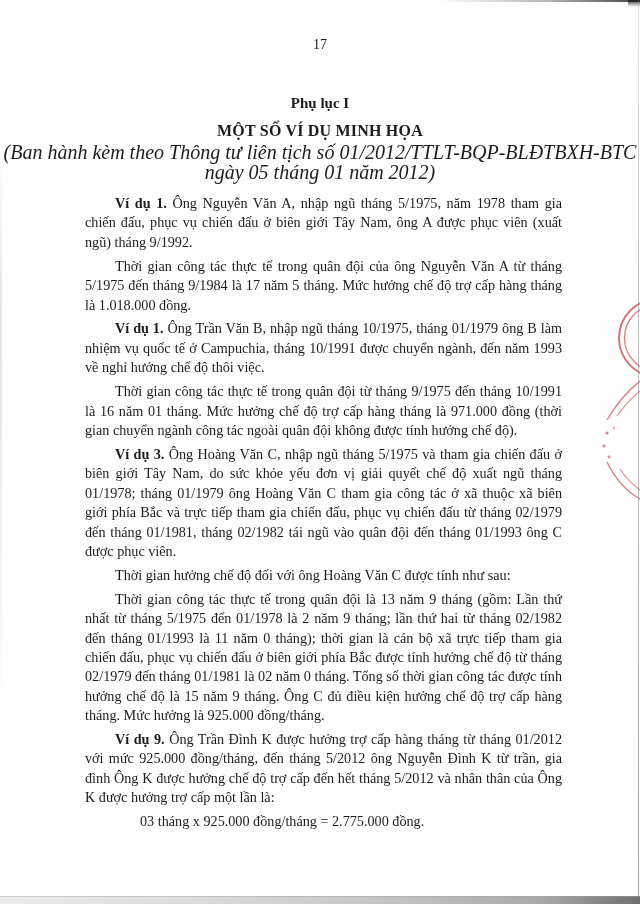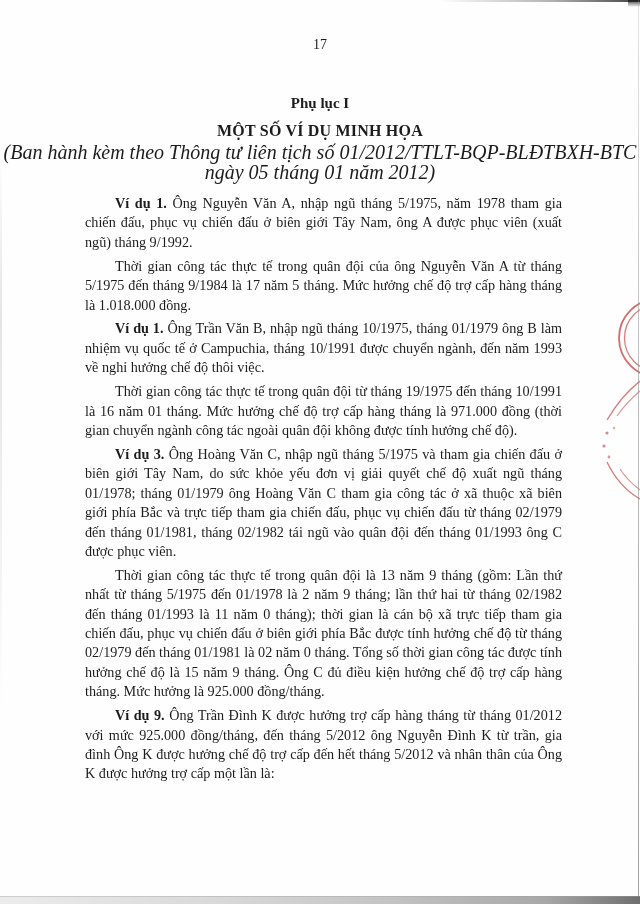--- a/index.html
+++ b/index.html
@@ -109,24 +109,26 @@
 
   <div class="doc-title">MỘT SỐ VÍ DỤ MINH HỌA</div>
 
   <div class="doc-subtitle first">(Ban hành kèm theo Thông tư liên tịch số 01/2012/TTLT-BQP-BLĐTBXH-BTC</div>
   <div class="doc-subtitle">ngày 05 tháng 01 năm 2012)</div>
 
   <div class="doc-body">
       <p class="para example"><b>Ví dụ 1. </b>Ông Nguyễn Văn A, nhập ngũ tháng 5/1975, năm 1978 tham gia chiến đấu, phục vụ chiến đấu ở biên giới Tây Nam, ông A được phục viên (xuất ngũ) tháng 9/1992.</p>
       <p class="para plain">Thời gian công tác thực tế trong quân đội của ông Nguyễn Văn A từ tháng 5/1975 đến tháng 9/1984 là 17 năm 5 tháng. Mức hưởng chế độ trợ cấp hàng tháng là 1.018.000 đồng.</p>
       <p class="para example"><b>Ví dụ 1. </b>Ông Trần Văn B, nhập ngũ tháng 10/1975, tháng 01/1979 ông B làm nhiệm vụ quốc tế ở Campuchia, tháng 10/1991 được chuyển ngành, đến năm 1993 về nghỉ hưởng chế độ thôi việc.</p>
-      <p class="para plain">Thời gian công tác thực tế trong quân đội từ tháng 19/1975 đến tháng 10/1991 là 16 năm 01 tháng. Mức hưởng chế độ trợ cấp hàng tháng là 971.000 đồng (thời gian chuyển ngành công tác ngoài quân đội không được tính hưởng chế độ).</p>
+      <p class="para plain">Thời gian công tác thực tế trong quân đội từ tháng 9/1975 đến tháng 10/1991 là 16 năm 01 tháng. Mức hưởng chế độ trợ cấp hàng tháng là 971.000 đồng (thời gian chuyển ngành công tác ngoài quân đội không được tính hưởng chế độ).</p>
       <p class="para example"><b>Ví dụ 3. </b>Ông Hoàng Văn C, nhập ngũ tháng 5/1975 và tham gia chiến đấu ở biên giới Tây Nam, do sức khỏe yếu đơn vị giải quyết chế độ xuất ngũ tháng 01/1978; tháng 01/1979 ông Hoàng Văn C tham gia công tác ở xã thuộc xã biên giới phía Bắc và trực tiếp tham gia chiến đấu, phục vụ chiến đấu từ tháng 02/1979 đến tháng 01/1981, tháng 02/1982 tái ngũ vào quân đội đến tháng 01/1993 ông C được phục viên.</p>
+      <p class="para plain">Thời gian hưởng chế độ đối với ông Hoàng Văn C được tính như sau:</p>
       <p class="para plain">Thời gian công tác thực tế trong quân đội là 13 năm 9 tháng (gồm: Lần thứ nhất từ tháng 5/1975 đến 01/1978 là 2 năm 9 tháng; lần thứ hai từ tháng 02/1982 đến tháng 01/1993 là 11 năm 0 tháng); thời gian là cán bộ xã trực tiếp tham gia chiến đấu, phục vụ chiến đấu ở biên giới phía Bắc được tính hưởng chế độ từ tháng 02/1979 đến tháng 01/1981 là 02 năm 0 tháng. Tổng số thời gian công tác được tính hưởng chế độ là 15 năm 9 tháng. Ông C đủ điều kiện hưởng chế độ trợ cấp hàng tháng. Mức hưởng là 925.000 đồng/tháng.</p>
       <p class="para example"><b>Ví dụ 9. </b>Ông Trần Đình K được hưởng trợ cấp hàng tháng từ tháng 01/2012 với mức 925.000 đồng/tháng, đến tháng 5/2012 ông Nguyễn Đình K từ trần, gia đình Ông K được hưởng chế độ trợ cấp đến hết tháng 5/2012 và nhân thân của Ông K được hưởng trợ cấp một lần là:</p>
+      <p class="para formula">03 tháng x 925.000 đồng/tháng = 2.775.000 đồng.</p>
     </div>
 
   <div class="stamp-wrap">
     <svg width="38" height="225" viewBox="602 288 38 225" xmlns="http://www.w3.org/2000/svg">
 
       <circle class="stamp-stroke" cx="658" cy="338" r="39" fill="none" stroke-width="1.8" opacity="0.75" stroke="#c43b3b"></circle>
       <circle class="stamp-stroke" cx="658" cy="338" r="33.5" fill="none" stroke-width="1.3" opacity="0.65" stroke="#c43b3b"></circle>
 
       <path class="stamp-stroke" d="M 640 381 Q 621 396 607 420" fill="none" stroke-width="1.4" opacity="0.65" stroke="#c43b3b"></path>
       <path class="stamp-stroke" d="M 640 391 Q 626 403 617 416" fill="none" stroke-width="1.2" opacity="0.55" stroke="#c43b3b"></path>

